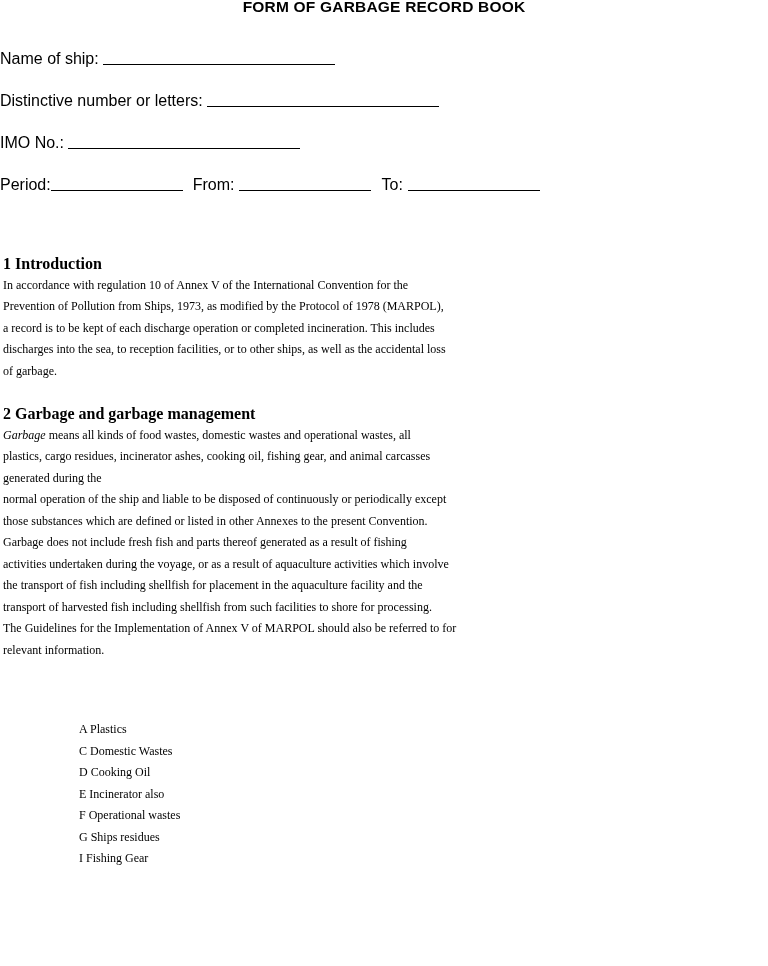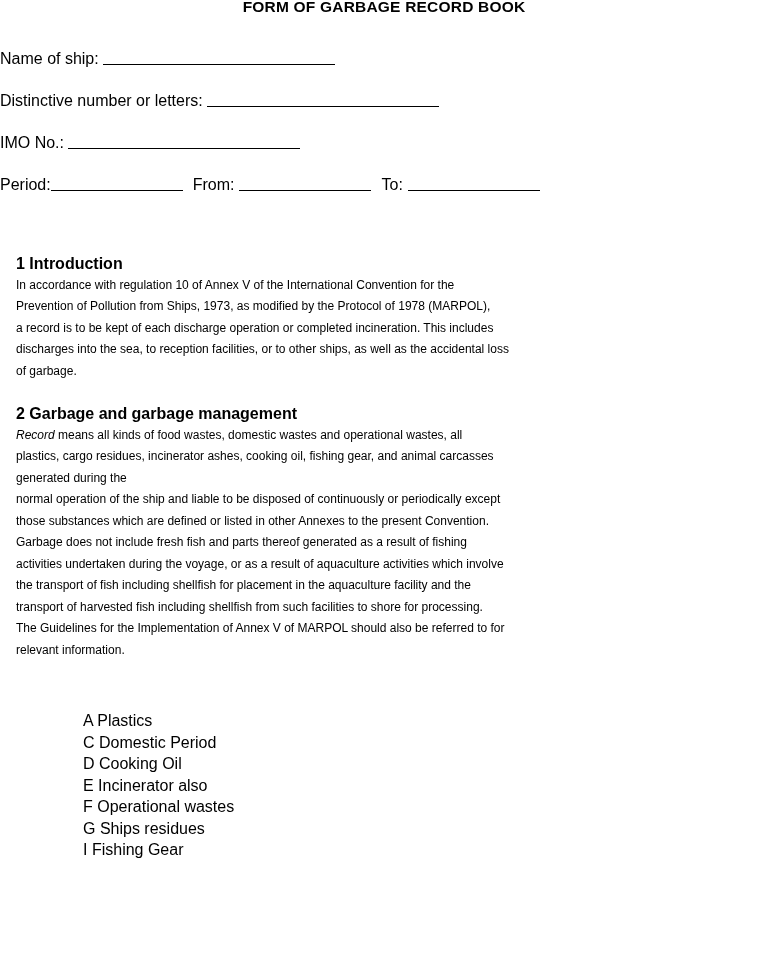--- a/index.html
+++ b/index.html
@@ -66,44 +66,45 @@
   .blank-imo    { width: 232px; margin-left: 4px; }
   .blank-period { width: 132px; margin-left: 0px; }
   .blank-from   { width: 132px; margin-left: 5px; }
   .blank-to     { width: 132px; margin-left: 5px; }
   .gap-sm { display: inline-block; width: 10px; }
 
   
   .sections {
     position: absolute;
     top: 253px;
-    left: 16px;
+    left: 3px;
     width: 664px;
+    font-family: Liberation Serif, serif;
   }
   .sec-head {
     font-size: 16px;
     font-weight: bold;
     line-height: 21.5px;
     margin: 0;
   }
   .sec-body {
     font-size: 12px;
     line-height: 21.5px;
     margin: 0;
     white-space: pre-line;
   }
   .sec-body .it { font-style: italic; }
   .sec-gap { height: 21px; }
 
   
   .cat-list {
-    margin: 7px;
+    margin: 16px;
     padding: 0;
     list-style: none;
-    font-size: 16px;
+    font-size: 12px;
     line-height: 21.5px;
   }
   .cat-list li {
     padding-left: 60px;
     white-space: nowrap;
   }
   .cat-code { }
   .cat-label { }
 </style>
 </head>
@@ -141,21 +142,21 @@
 Prevention of Pollution from Ships, 1973, as modified by the Protocol of 1978 (MARPOL),
 a record is to be kept of each discharge operation or completed incineration. This includes
 discharges into the sea, to reception facilities, or to other ships, as well as the accidental loss
 of garbage.</div>
     </div>
 
     <div class="sec-gap"></div>
 
     <div>
       <div class="sec-head">2 Garbage and garbage management</div>
-      <div class="sec-body"><span class="it">Record</span><span> means all kinds of food wastes, domestic wastes and operational wastes, all
+      <div class="sec-body"><span class="it">Garbage</span><span> means all kinds of food wastes, domestic wastes and operational wastes, all
 plastics, cargo residues, incinerator ashes, cooking oil, fishing gear, and animal carcasses
 generated during the
 normal operation of the ship and liable to be disposed of continuously or periodically except
 those substances which are defined or listed in other Annexes to the present Convention.
 Garbage does not include fresh fish and parts thereof generated as a result of fishing
 activities undertaken during the voyage, or as a result of aquaculture activities which involve
 the transport of fish including shellfish for placement in the aquaculture facility and the
 transport of harvested fish including shellfish from such facilities to shore for processing.
 The Guidelines for the Implementation of Annex V of MARPOL should also be referred to for
 relevant information.</span></div>
@@ -163,21 +164,21 @@
 
     <div class="sec-gap"></div>
 
     <div>
     </div>
 
     <div class="sec-gap"></div>
 
     <ul class="cat-list">
         <li><span class="cat-code">A</span><span class="cat-label"> Plastics</span></li>
-        <li><span class="cat-code">C</span><span class="cat-label"> Domestic Period</span></li>
+        <li><span class="cat-code">C</span><span class="cat-label"> Domestic Wastes</span></li>
         <li><span class="cat-code">D</span><span class="cat-label"> Cooking Oil</span></li>
         <li><span class="cat-code">E</span><span class="cat-label"> Incinerator also</span></li>
         <li><span class="cat-code">F</span><span class="cat-label"> Operational wastes</span></li>
         <li><span class="cat-code">G</span><span class="cat-label"> Ships residues</span></li>
         <li><span class="cat-code">I</span><span class="cat-label"> Fishing Gear</span></li>
       </ul>
 
   </div>
 
 </div>

